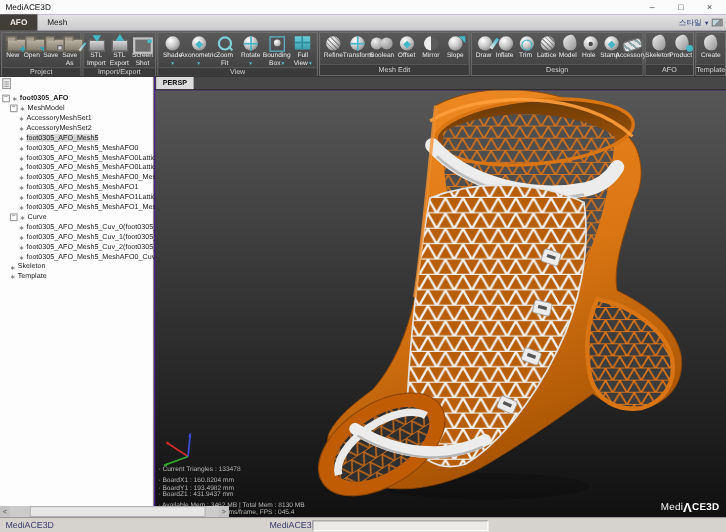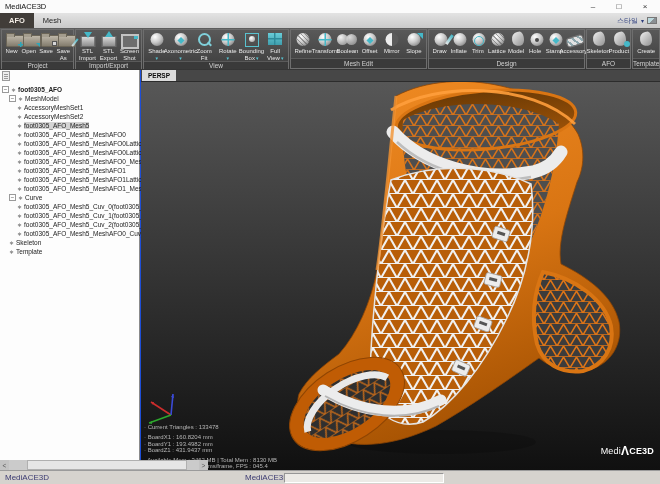--- a/index.html
+++ b/index.html
@@ -1,17 +1,17 @@
 <!DOCTYPE html>
 <html><head>
 <meta charset="utf-8">
 <style>
   html,body{margin:0;padding:0;background:#9a9a9a;}
   *{box-sizing:border-box;font-family:"Liberation Sans",sans-serif;}
-  #app{position:relative;width:660px;height:484px;background:#1d4ed8;outline:1px solid #7a7a7a;overflow:hidden;}
+  #app{position:relative;width:660px;height:484px;background:#4c1d95;outline:1px solid #7a7a7a;overflow:hidden;}
 
   
   .titlebar{position:absolute;left:0;top:0;width:660px;height:13px;background:#fbfbfb;display:flex;align-items:center;}
   .title-text{font-size:7.5px;color:#111;margin-left:5px;}
   .winbtns{position:absolute;right:2px;top:0;height:13px;display:flex;}
   .winbtn{width:26px;height:13px;font-size:8px;color:#333;display:flex;align-items:center;justify-content:center;cursor:default;}
 
   
   .menubar{position:absolute;left:0;top:13px;width:660px;height:15px;background:linear-gradient(#e3e3e3,#c9c9c9);display:flex;align-items:stretch;}
   .menutab{padding:0 9px;font-size:7.5px;display:flex;align-items:center;color:#222;}
@@ -87,21 +87,21 @@
   .trow.selected .tlabel{background:#d4d4d4;}
 
   
   .vp-tabbar{position:absolute;left:141px;top:70px;width:519px;height:12px;background:#474747;border-bottom:1px solid #2c2c2c;display:flex;}
   .vp-tab{margin-left:1px;padding:0 6px;background:#dcdcdc;color:#0c0c0c;font-size:6.5px;font-weight:bold;display:flex;align-items:center;}
   .viewport{position:absolute;left:141px;top:82px;width:519px;height:388px;overflow:hidden;}
   .viewport svg{position:absolute;left:0;top:0;}
   .vp-stats{position:absolute;left:3px;top:342px;color:#b6b6b6;font-size:6px;line-height:6.3px;}
   .vp-stats p{margin:0;}
   .sgap{height:4px;}
-  .vp-logo{position:absolute;right:6px;bottom:14px;color:#fff;font-size:9px;letter-spacing:.2px;display:flex;align-items:flex-end;}
+  .vp-logo{position:absolute;right:6px;bottom:4px;color:#fff;font-size:9px;letter-spacing:.2px;display:flex;align-items:flex-end;}
   .vp-logo .pre{font-weight:400;}
   .vp-logo .bigA{font-size:12px;font-weight:bold;line-height:9px;}
   .vp-logo .post{font-weight:bold;}
 
   
   .hscroll{position:absolute;left:0;top:460px;width:208px;height:10px;background:#cbcbcb;display:flex;align-items:center;z-index:5;}
   .harrow{width:9px;height:10px;font-size:6.5px;color:#555;display:flex;align-items:center;justify-content:center;background:#c3c3c3;}
   .htrack{flex:1;height:10px;position:relative;}
   .hthumb{position:absolute;left:18px;top:0;width:160px;height:10px;background:#e6e6e6;border:1px solid #b0b0b0;}
 

